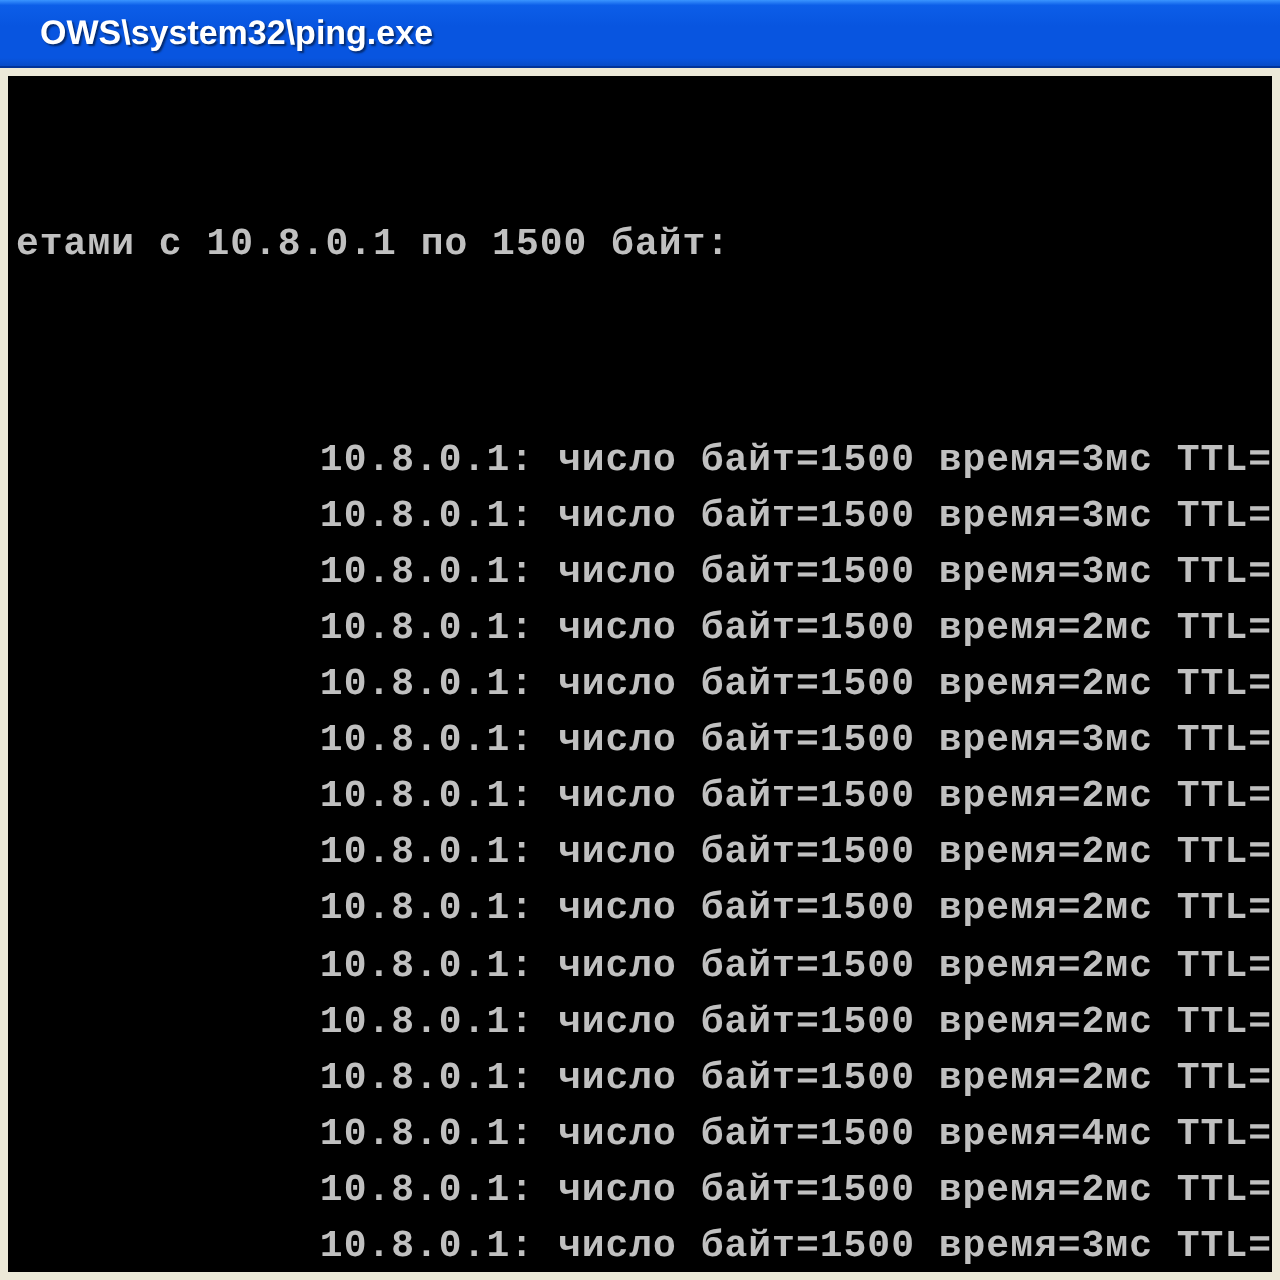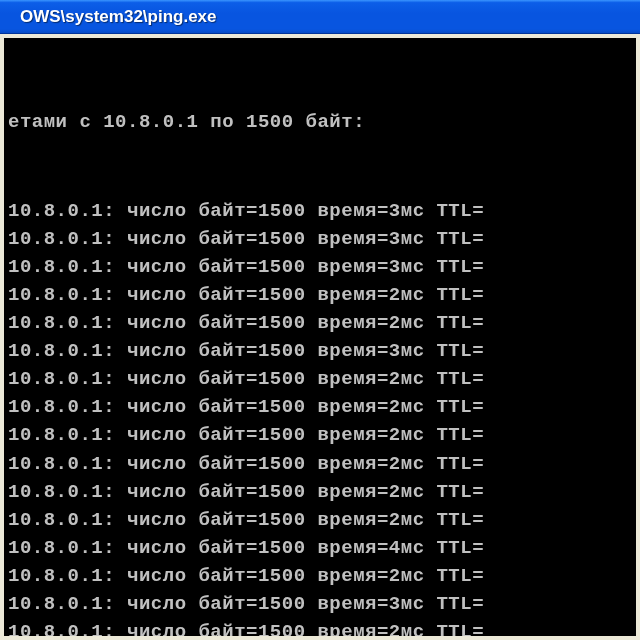--- a/index.html
+++ b/index.html
@@ -37,24 +37,25 @@
       font-size: 19px;
       font-weight: bold;
       padding: 14px 0 14px 4px;
       height: 100%;
       line-height: 1.48;
       letter-spacing: 0.5px;
       white-space: pre;
       overflow: hidden;
     }
     .header-line {
-      margin-bottom: 4px;
+      margin-bottom: 23px;
     }
     .reply-line {
       display: block;
+      text-align: right;
     }
   </style>
 </head>
 <body>
 
 <div class="titlebar">
   <span>OWS\system32\ping.exe</span>
 </div>
 
 <div class="window-body">

